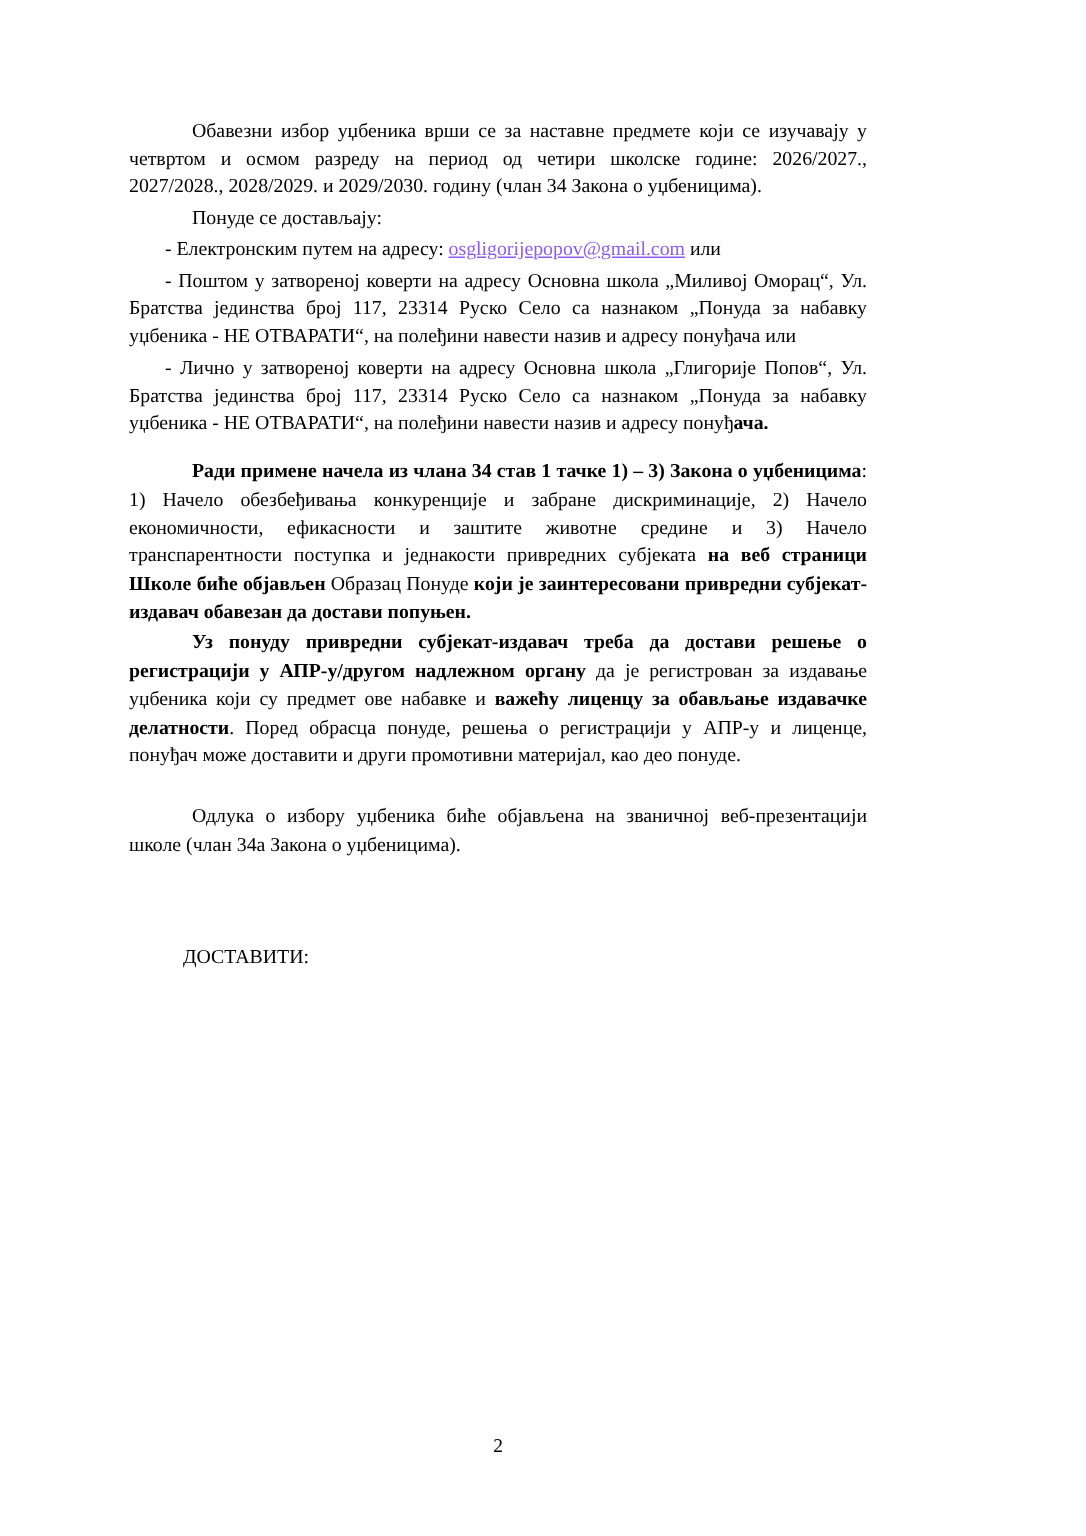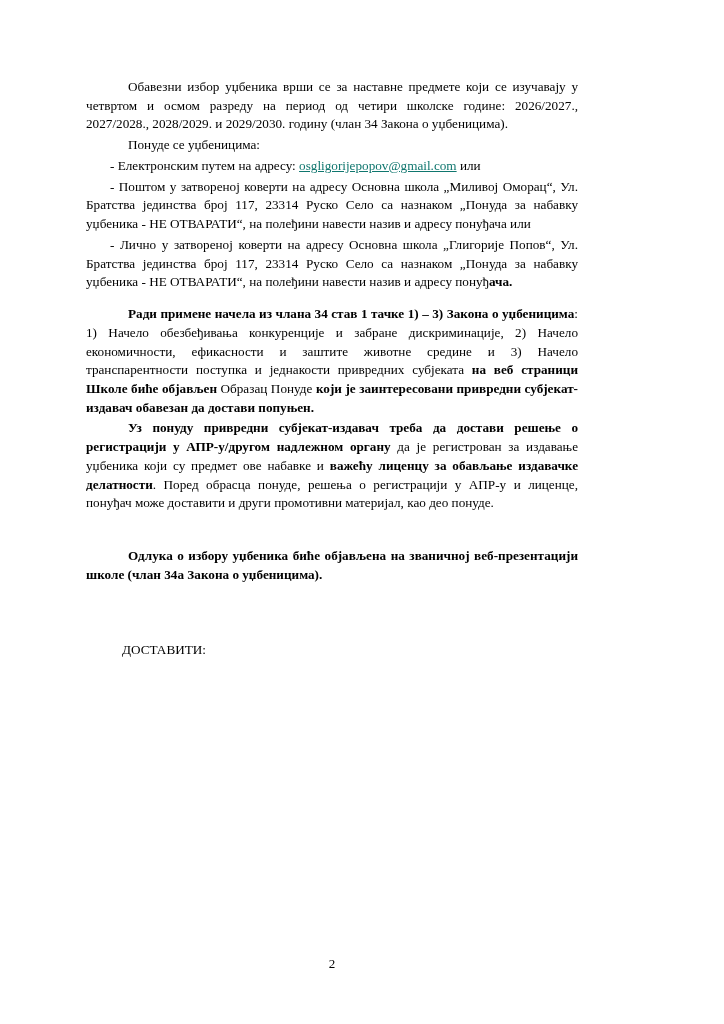--- a/index.html
+++ b/index.html
@@ -30,24 +30,24 @@
     text-justify: inter-word;
   }
   .indent {
     text-indent: 42px;
   }
   .indent-sm {
     text-indent: 24px;
   }
   .gap-sm { margin-top: 2px; }
   .gap-md { margin-top: 13px; font-family: Liberation Serif, serif; }
-  .gap-lg { margin-top: 34px; font-weight: bold; }
+  .gap-lg { margin-top: 22px; }
   b { font-weight: bold; }
   a.email {
-    color: #0f766e;
+    color: #8b5cf6;
   }
   .plain {
     text-align: left;
   }
   .sign-block {
     margin-top: 44px;
     text-align: right;
     padding-right: 42px;
   }
   .sign-title {
@@ -84,21 +84,21 @@
   }
   .doc-list p { text-align: justify; }
 </style>
 </head>
 <body>
 
 <div class="page">
 
   <p class="indent">Обавезни избор уџбеника врши се за наставне предмете који се изучавају у четвртом и осмом разреду на период од четири школске године: 2026/2027., 2027/2028., 2028/2029. и 2029/2030. годину (члан 34 Закона о уџбеницима).</p>
 
-  <p class="indent gap-sm">Понуде се уџбеницима:</p>
+  <p class="indent gap-sm">Понуде се достављају:</p>
 
   <p class="indent-sm gap-sm plain">
     <span>- Електронским путем на адресу: </span><a class="email" href="#">osgligorijepopov@gmail.com</a><span>  или</span>
   </p>
 
   <p class="indent-sm gap-sm">- Поштом  у затвореној коверти на адресу Основна школа „Миливој Оморац“, Ул. Братства јединства број 117, 23314 Руско Село са назнаком „Понуда за набавку уџбеника - НЕ ОТВАРАТИ“, на  полеђини навести  назив и адресу понуђача или</p>
 
   <p class="indent-sm gap-sm">
     <span>- Лично у затвореној коверти на адресу Основна школа „Глигорије Попов“, Ул. Братства јединства број 117, 23314 Руско Село са назнаком „Понуда за набавку уџбеника - НЕ ОТВАРАТИ“, на  полеђини навести  назив и адресу понуђ</span><b>ача.</b>
   </p>

